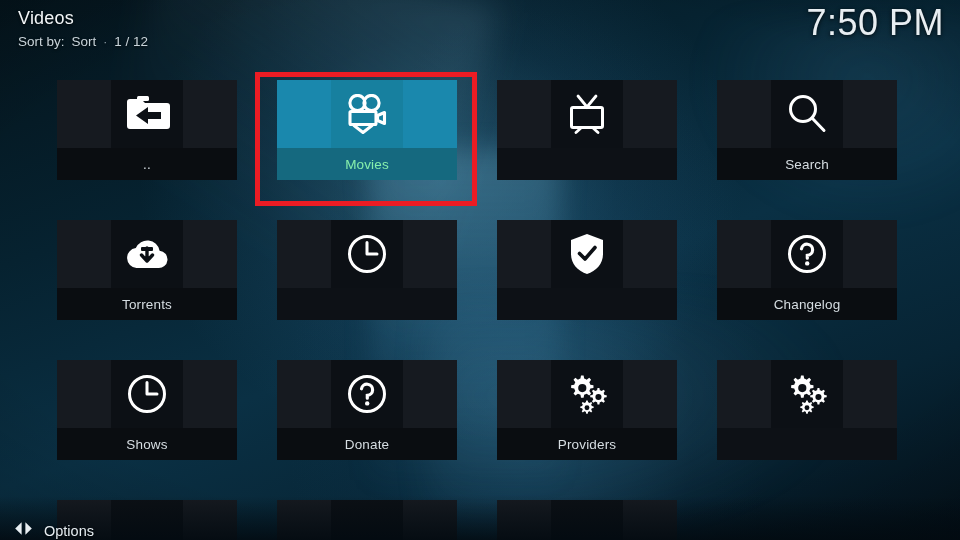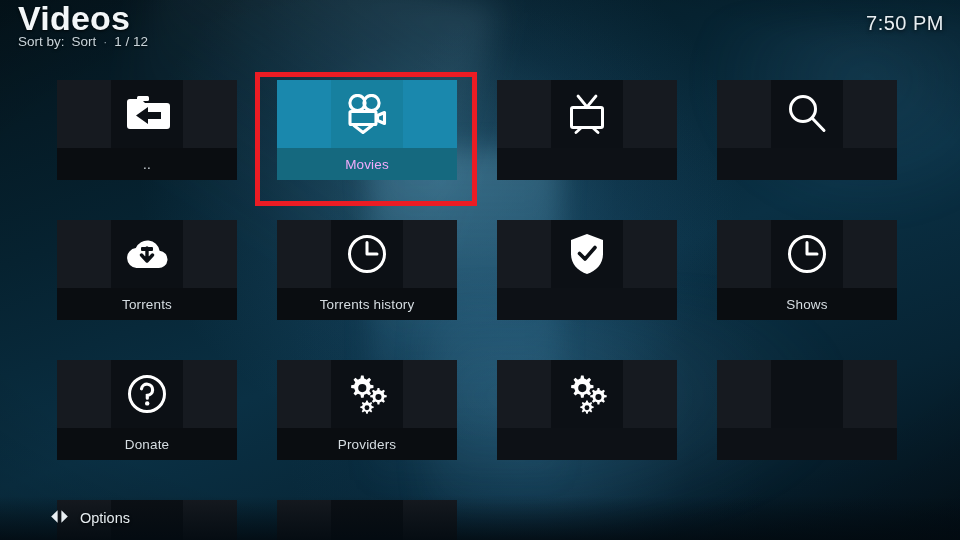--- a/index.html
+++ b/index.html
@@ -40,32 +40,32 @@
     filter:blur(14px);
   }
   .vignette {
     position:absolute; inset:0; pointer-events:none;
     background:radial-gradient(ellipse 120% 110% at 50% 48%, rgba(0,0,0,0) 45%, rgba(0,0,0,0.55) 100%);
   }
 
   
   #header { position:absolute; left:18px; top:4px; z-index:6; }
   #app-title {
-    font-size:34px; color:#f2f6f8; font-weight:700; letter-spacing:0.2px;
+    font-size:18px; color:#f2f6f8; font-weight:400; letter-spacing:0.2px;
     line-height:29px; text-shadow:0 1px 3px rgba(0,0,0,0.75);
   }
   #subtitle-row {
     display:flex; align-items:center; gap:7px; margin-top:1px;
     font-size:13.5px; color:#c9d4da; text-shadow:0 1px 3px rgba(0,0,0,0.8);
   }
   #subtitle-row .dot { color:#93a3ac; font-size:12px; }
 
   #clock {
-    position:absolute; right:16px; top:12px; z-index:6;
-    font-size:20px; color:#e8eef2; font-weight:300; letter-spacing:0.5px;
+    position:absolute; right:16px; top:2px; z-index:6;
+    font-size:36px; color:#e8eef2; font-weight:300; letter-spacing:0.5px;
     text-shadow:0 1px 4px rgba(0,0,0,0.8);
   }
 
   
   #grid {
     position:absolute; left:57px; top:80px; z-index:4;
     display:grid;
     grid-template-columns:repeat(4, 180px);
     grid-template-rows:repeat(4, 100px);
     column-gap:40px; row-gap:40px;
@@ -94,35 +94,34 @@
     position:absolute; left:0; right:0; top:0; height:68px;
     display:flex; align-items:center; justify-content:center;
   }
   .tile svg { display:block; }
 
   
   .tile.focused .bands i:nth-child(1) { background:#1a88ad; }
   .tile.focused .bands i:nth-child(2) { background:#177f a3; background:#17809f; }
   .tile.focused .bands i:nth-child(3) { background:#1a88ad; }
   .tile.focused .label-strip { background:#15697f; }
-  .tile.focused .tile-label { color:#f0abfc; }
+  .tile.focused .tile-label { color:#86efac; }
 
   
   #selection-box {
     position:absolute; z-index:7; pointer-events:none;
     border:5px solid #ec1c24;
     left:255px; top:72px; width:222px; height:134px;
   }
 
   
   #bottom-bar {
     position:absolute; left:0; right:0; bottom:0; height:44px; z-index:8;
-    display:flex; align-items:center;
+    display:flex; align-items:flex-end;
     background:linear-gradient(to top, rgba(2,10,16,0.85) 0%, rgba(2,10,16,0.35) 60%, rgba(0,0,0,0) 100%);
-    padding-left:36px;
   }
   #options-btn {
     display:flex; align-items:center; gap:11px; margin-left:14px;
   }
   #options-label {
     font-size:14.5px; color:#e6edf1; text-shadow:0 1px 3px rgba(0,0,0,0.8);
   }
 </style>
 </head>
 <body>
@@ -202,20 +201,23 @@
           <i></i>
           <i></i>
           <i></i>
         </div>
         <div class="icon-wrap">
           <svg width="42" height="42" viewBox="0 0 42 42">
         <circle cx="17" cy="16" r="12.5" fill="none" stroke="#ffffff" stroke-width="3"></circle>
         <path d="M26.5 25.5 L38 37.5" stroke="#ffffff" stroke-width="3" stroke-linecap="round"></path>
       </svg>
         </div>
+        <div class="label-strip">
+          <span class="tile-label">Search</span>
+        </div>
       </div>
       <div class="tile">
         <div class="bands">
           <i></i>
           <i></i>
           <i></i>
         </div>
         <div class="icon-wrap">
           <svg width="46" height="34" viewBox="0 0 46 34">
         <path d="M12.5 31 a10 10 0 0 1 -0.7 -19.9 a12.5 12.5 0 0 1 23.8 2.6 a8.6 8.6 0 0 1 -1.6 17.3 z" fill="#ffffff"></path>
@@ -232,35 +234,49 @@
           <i></i>
           <i></i>
           <i></i>
         </div>
         <div class="icon-wrap">
           <svg width="42" height="42" viewBox="0 0 42 42">
         <circle cx="21" cy="21" r="17.5" fill="none" stroke="#ffffff" stroke-width="3"></circle>
         <path d="M21 9.5 V21 H31" fill="none" stroke="#ffffff" stroke-width="3" stroke-linecap="round" stroke-linejoin="round"></path>
       </svg>
         </div>
-        <div class="label-strip">
-          <span class="tile-label">Torrents history</span>
-        </div>
       </div>
       <div class="tile">
         <div class="bands">
           <i></i>
           <i></i>
           <i></i>
         </div>
         <div class="icon-wrap">
           <svg width="38" height="44" viewBox="0 0 38 44">
         <path d="M19 2 L35 8 V22 C35 32 28 39 19 42 C10 39 3 32 3 22 V8 Z" fill="#ffffff"></path>
         <path d="M11.5 21.5 L17 27 L27 15.5" fill="none" stroke="#0c1015" stroke-width="3.6" stroke-linecap="round" stroke-linejoin="round"></path>
       </svg>
+        </div>
+      </div>
+      <div class="tile">
+        <div class="bands">
+          <i></i>
+          <i></i>
+          <i></i>
+        </div>
+        <div class="icon-wrap">
+          <svg width="42" height="42" viewBox="0 0 42 42">
+        <circle cx="21" cy="21" r="17.5" fill="none" stroke="#ffffff" stroke-width="3"></circle>
+        <path d="M15.5 15.8 a5.6 5.6 0 1 1 5.8 6.6 v2.8" fill="none" stroke="#ffffff" stroke-width="3.2" stroke-linecap="round"></path>
+        <circle cx="21.2" cy="30.4" r="2.2" fill="#ffffff"></circle>
+      </svg>
+        </div>
+        <div class="label-strip">
+          <span class="tile-label">Changelog</span>
         </div>
       </div>
       <div class="tile">
         <div class="bands">
           <i></i>
           <i></i>
           <i></i>
         </div>
         <div class="icon-wrap">
           <svg width="42" height="42" viewBox="0 0 42 42">

